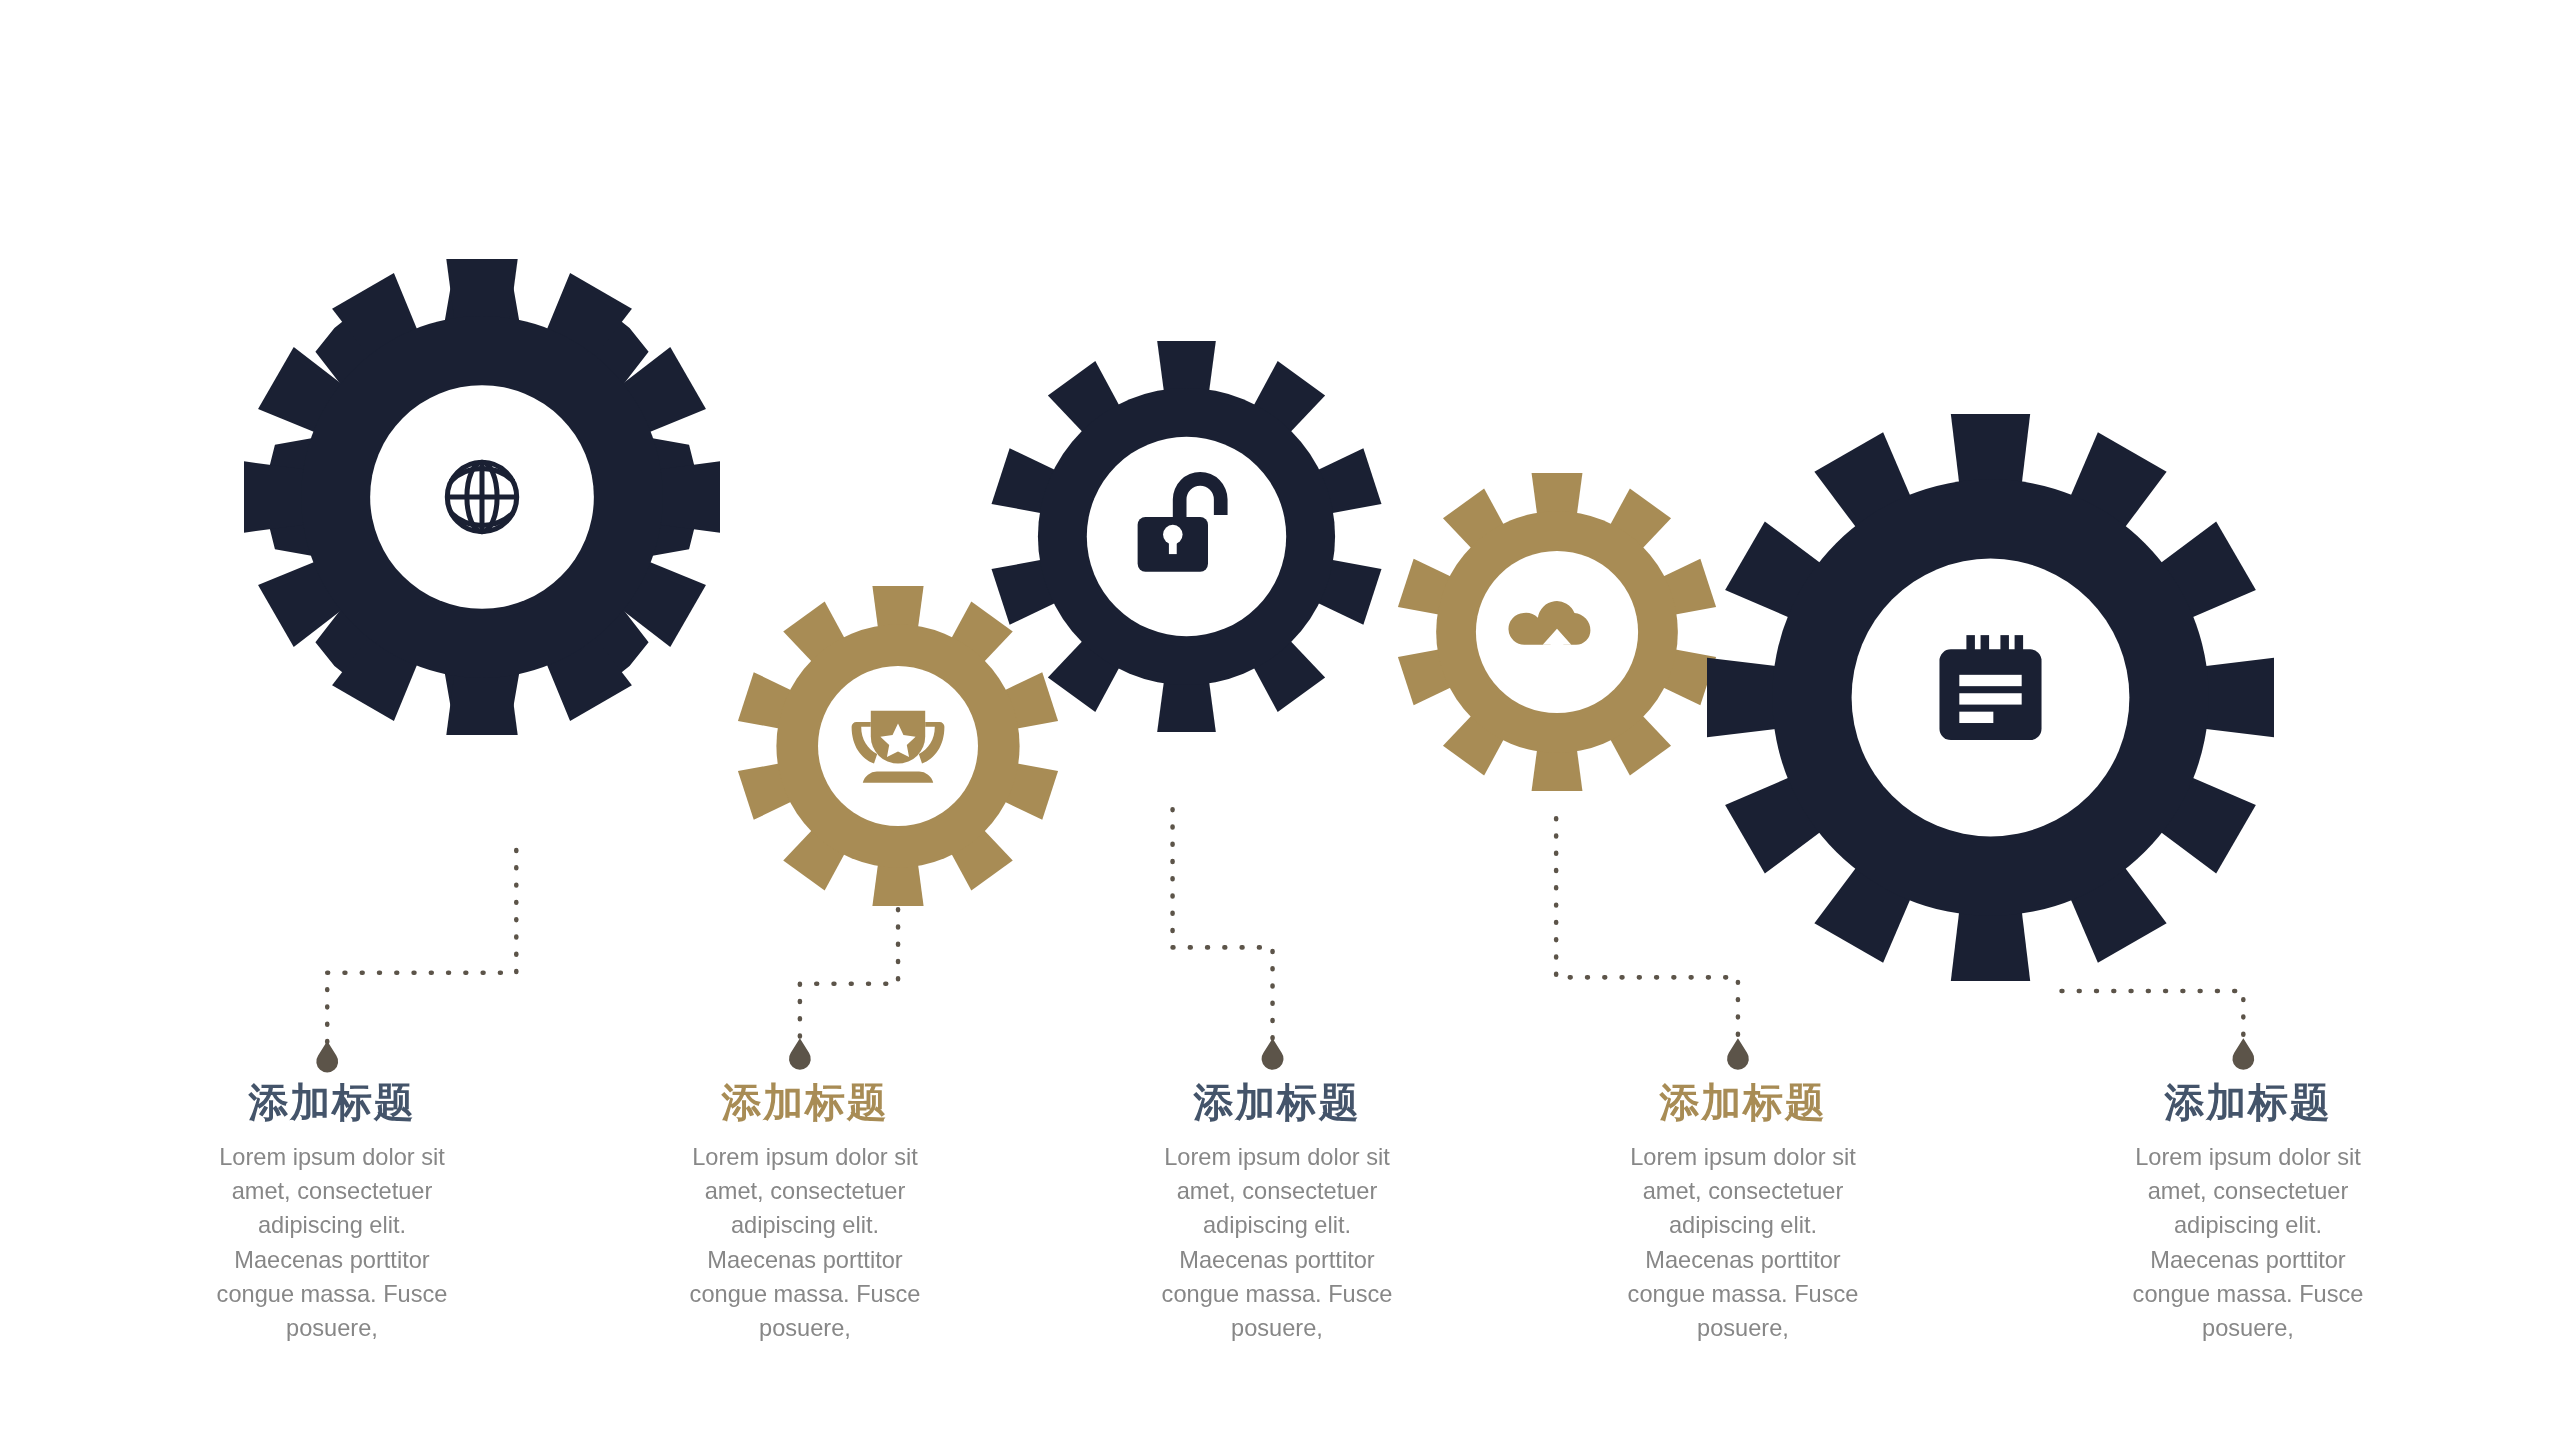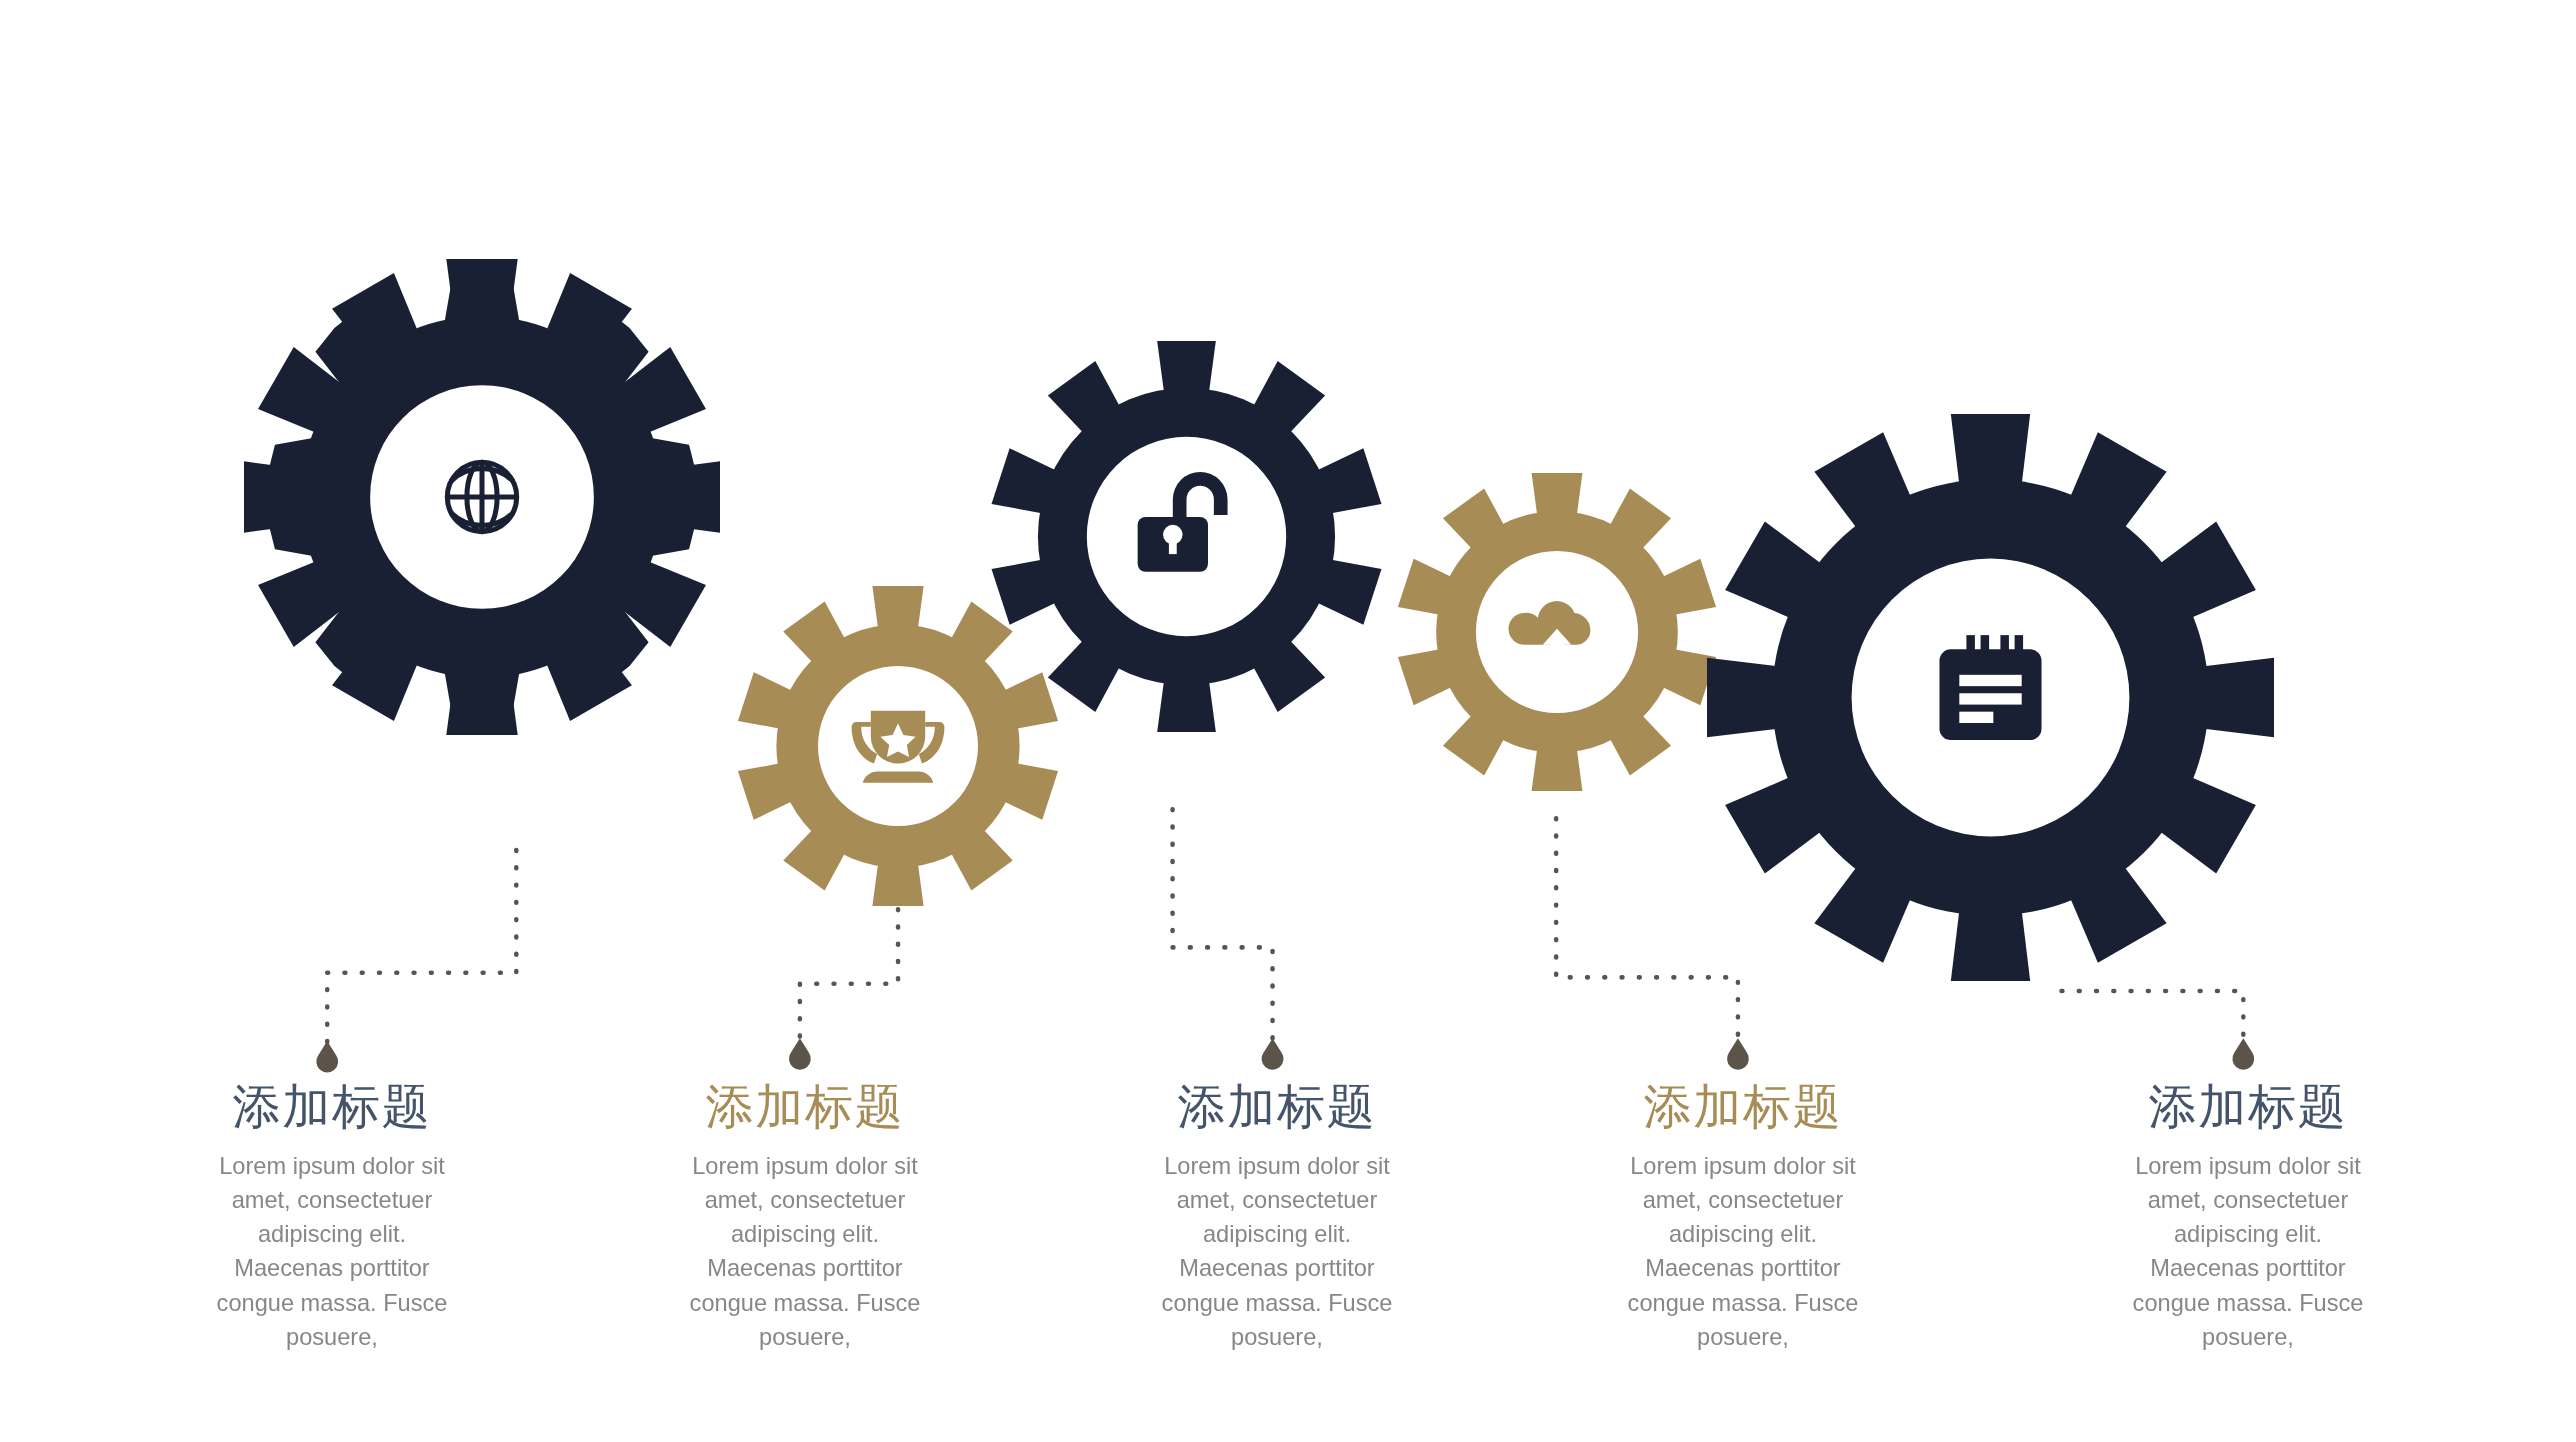--- a/index.html
+++ b/index.html
@@ -2,21 +2,21 @@
 <html style="font-size:14.5px"><head>
 <meta charset="utf-8">
 <style>
   html,body{margin:0;padding:0;background:#ffffff;}
   body{width:2576px;height:1443px;overflow:hidden;font-family:"Liberation Sans",sans-serif;}
   #stage{position:relative;width:2576px;height:1443px;background:#ffffff;}
   .gear-wrap{position:absolute;}
   .gear-wrap svg{display:block;overflow:visible;}
   .conn{position:absolute;top:0;left:0;width:2576px;height:1443px;pointer-events:none;}
   .col{position:absolute;text-align:center;}
-  .col-title{font-size:48px;font-weight:normal;letter-spacing:1.8px;line-height:1.1;margin:0 0 9px 0;
+  .col-title{font-size:40px;font-weight:bold;letter-spacing:1.8px;line-height:1.1;margin:0 0 9px 0;
              font-family:"DejaVu Sans","Liberation Sans",sans-serif;}
   .col-body{font-size:23.6px;line-height:1.45;color:#878787;margin:16px;
             font-family:"Liberation Sans",sans-serif;}
 </style>
 </head>
 <body>
 
 <div id="stage">
 
   <div class="gear-wrap" style="left:244px;top:259px;width:476px;height:476px;z-index:5;">

